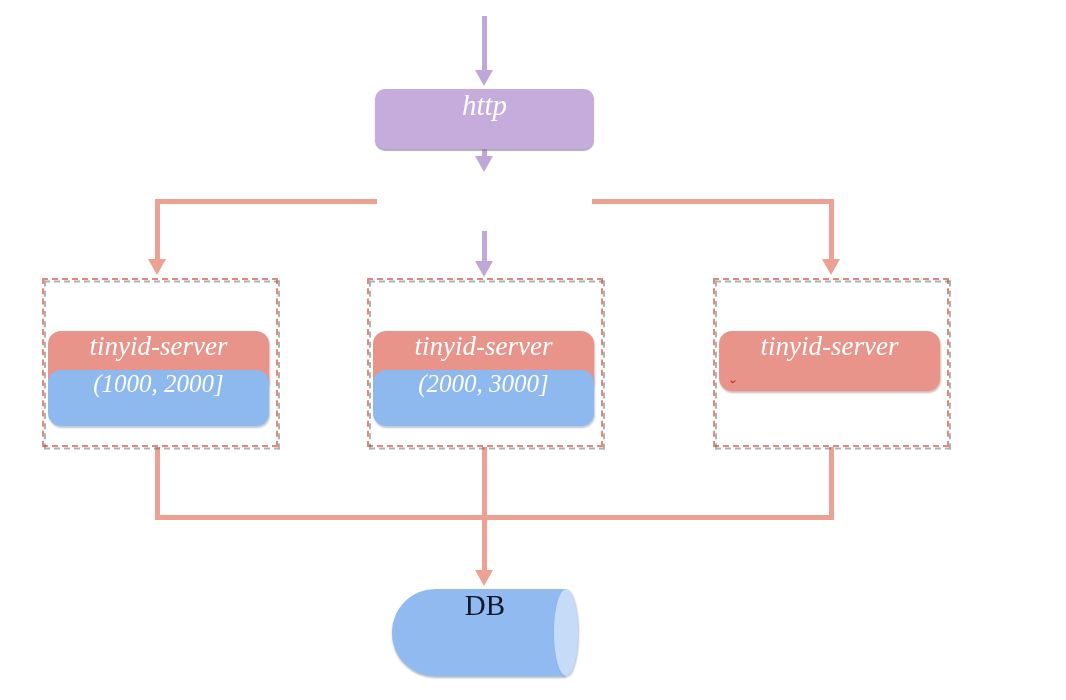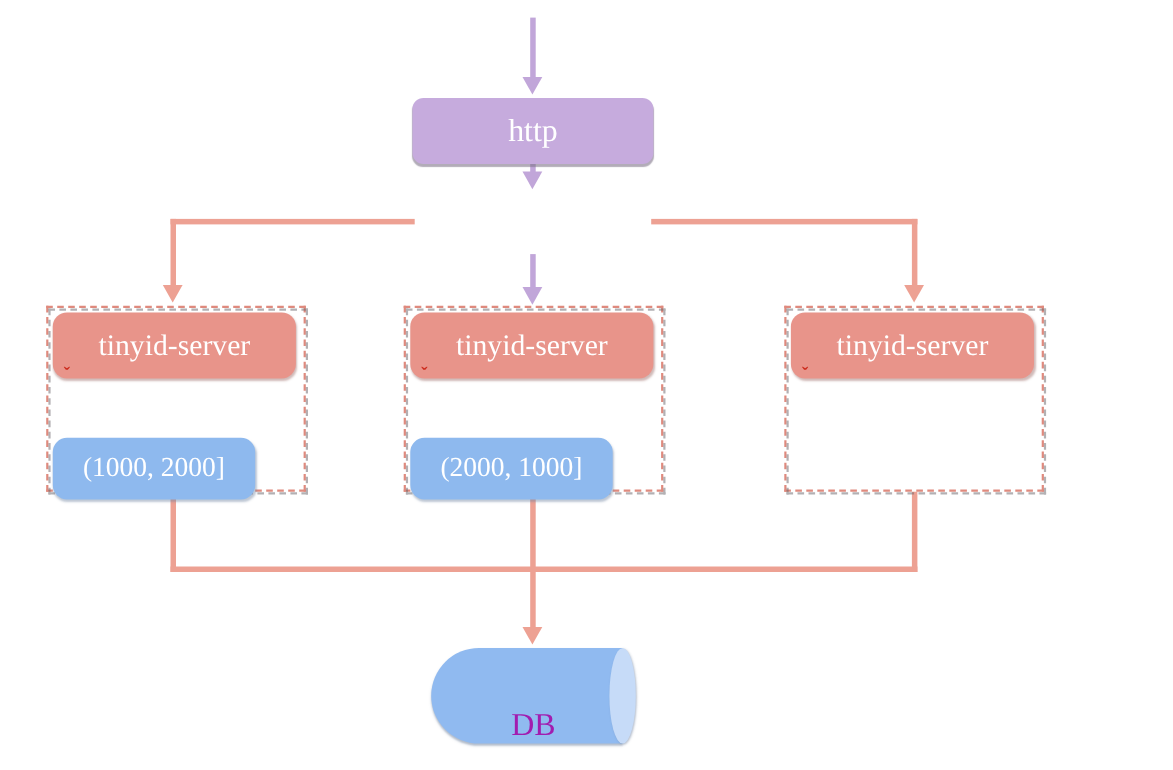--- a/index.html
+++ b/index.html
@@ -9,52 +9,52 @@
   
   .line{position:absolute;z-index:0;}
   .salmon-line{background:#eda193;}
   .purple-line{background:#c1a6d9;}
   .head{position:absolute;width:0;height:0;z-index:0;
         border-left:9px solid transparent;border-right:9px solid transparent;}
   .head.salmon{border-top:16px solid #eda193;}
   .head.purple{border-top:16px solid #c1a6d9;}
 
   
-  .node{position:absolute;display:flex;align-items:center;justify-content:center;
-        color:#ffffff;z-index:2;box-sizing:border-box;}
+  .node{position:absolute;display:flex;align-items:flex-start;justify-content:center;
+        color:#ffffff;z-index:2;box-sizing:border-box;font-style:italic;}
   .purple-box{background:#c6abdd;border-radius:10px;font-size:29px;
         box-shadow:0 2px 1px rgba(126,116,136,0.6);}
   .salmon-box{background:#e8948a;border-radius:13px;font-size:27px;
-        box-shadow:1px 2px 2px rgba(150,100,95,0.45);}
+        box-shadow:1px 2px 2px rgba(150,100,95,0.45);margin-top:47px;}
   .blue-box{background:#8eb9ee;border-radius:13px;font-size:25px;
         box-shadow:1px 2px 2px rgba(110,130,160,0.45);}
 
   
   .group{position:absolute;width:236px;height:169px;box-sizing:border-box;
          border:2px dashed #df8a7e;z-index:1;}
   .group::before{content:"";position:absolute;inset:-2px;
          border:2px dashed rgba(105,100,105,0.5);
          transform:translate(2px,2.5px);z-index:-1;}
   .group .salmon-box{left:4px;top:4px;width:221px;height:60px;}
-  .group .blue-box{left:4px;top:90px;width:184px;height:56px;margin-top:28px;}
+  .group .blue-box{left:4px;top:90px;width:221px;height:56px;}
 
   
   .squig{position:absolute;left:10px;bottom:-4px;color:#cc2b1d;
          font-size:17px;font-weight:bold;line-height:1;z-index:3;}
 
   
   .db-body{position:absolute;left:392px;top:589px;width:174px;height:87px;
          background:#90baf0;border-radius:44px 0 0 44px / 44px 0 0 44px;
          box-shadow:0 2px 2px rgba(100,120,150,0.5);z-index:2;}
   .db-cap{position:absolute;left:554px;top:589px;width:24px;height:87px;
          background:#c6dbf8;border-radius:50%;
          box-shadow:1px 1px 2px rgba(100,120,150,0.45);z-index:3;}
   .db-label{position:absolute;left:392px;top:589px;width:186px;height:87px;
-         display:flex;align-items:flex-end;justify-content:center;
-         color:#a21caf;font-size:29px;z-index:4;}
+         display:flex;align-items:flex-start;justify-content:center;
+         color:#0f172a;font-size:29px;z-index:4;}
 </style>
 </head>
 <body>
 
 <div class="canvas">
 
   <div class="line purple-line" style="left:482px;top:16px;width:5px;height:56px"></div>
   <div class="head purple" style="left:475px;top:70px"></div>
 
   <div class="node purple-box" style="left:375px;top:89px;width:219px;height:60px">
@@ -85,21 +85,21 @@
       <span>(1000, 2000]</span>
     </div>
   </div>
 
   <div class="group" style="left:367px;top:278px">
     <div class="node salmon-box">
       <span>tinyid-server</span>
       <span class="squig">ˇ</span>
     </div>
     <div class="node blue-box">
-      <span>(2000, 1000]</span>
+      <span>(2000, 3000]</span>
     </div>
   </div>
 
   <div class="group" style="left:713px;top:278px">
     <div class="node salmon-box">
       <span>tinyid-server</span>
       <span class="squig">ˇ</span>
     </div>
   </div>
 

